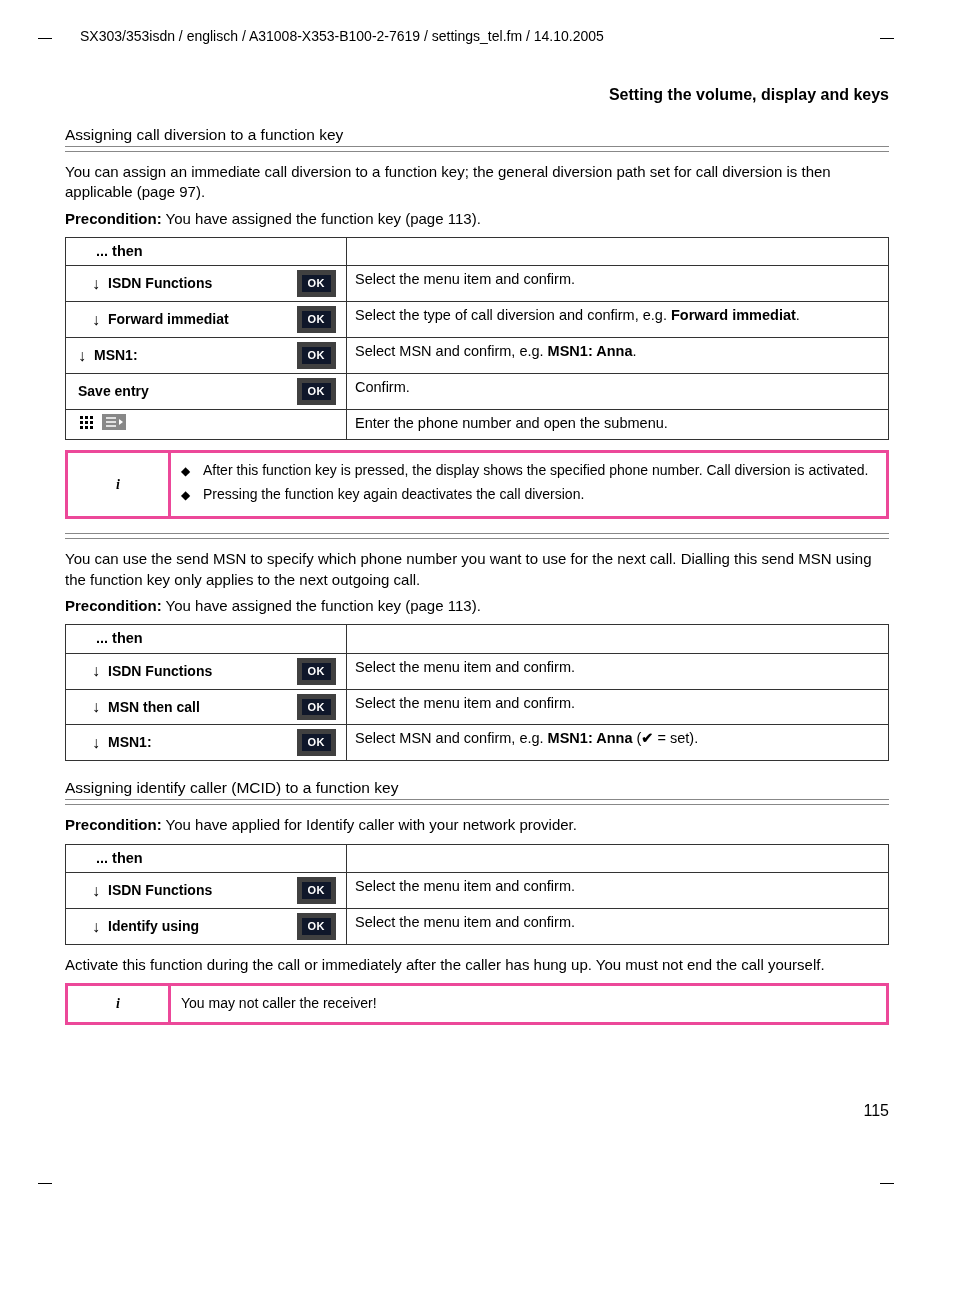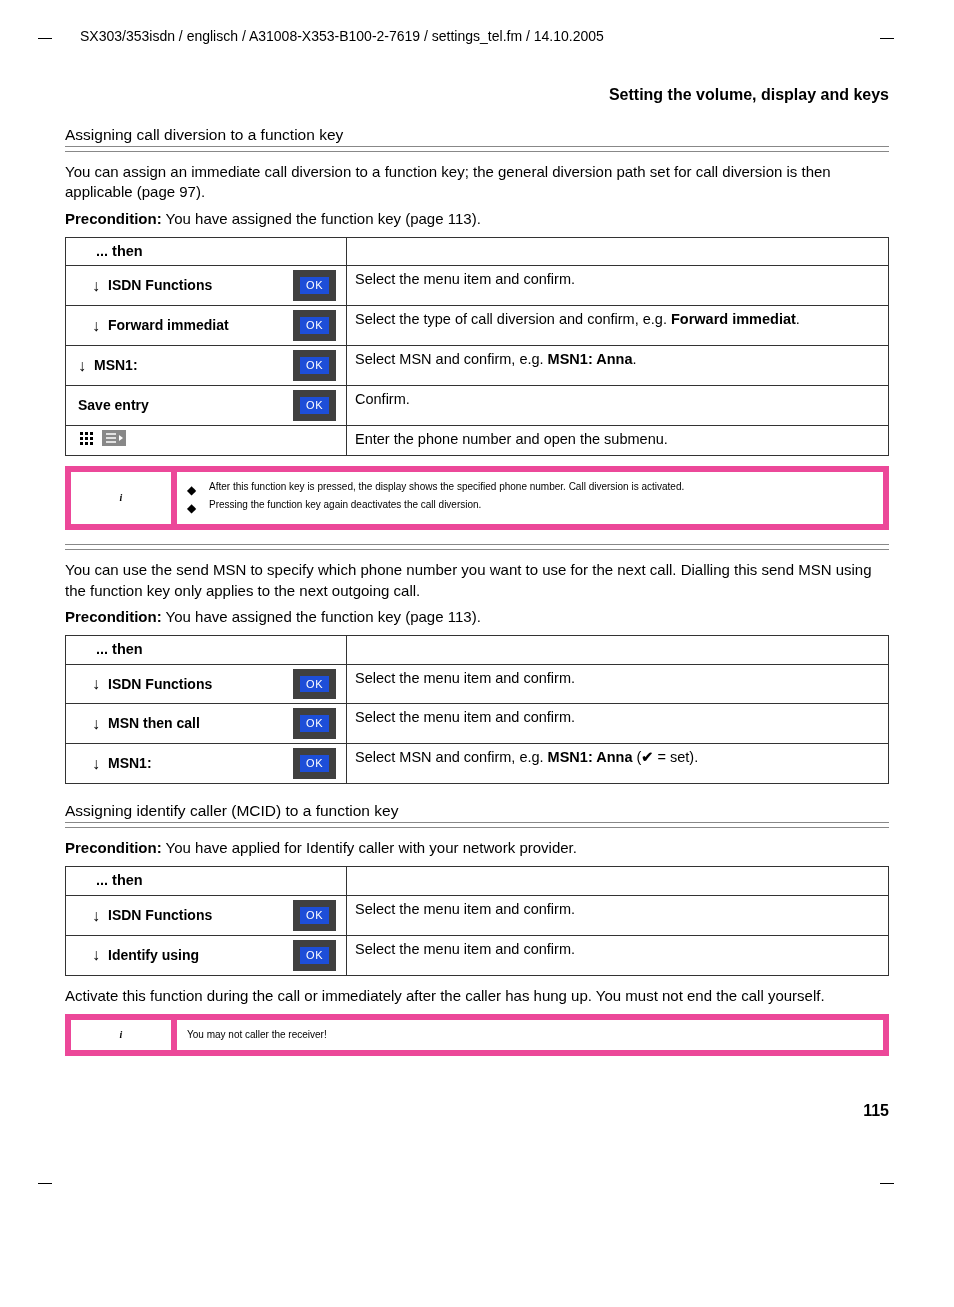--- a/index.html
+++ b/index.html
@@ -85,40 +85,40 @@
     padding-right: 2px;
   }
   .step-label {
     font-weight: bold;
     font-family: Arial, Helvetica, sans-serif;
     font-size: 14px;
     flex: 1;
   }
   .ok-badge {
     display: inline-block;
-    background: #1d4ed8;
+    background: #0f172a;
     color: #fff;
     font-size: 11px;
-    font-weight: normal;
+    font-weight: bold;
     padding: 1px 6px;
-    border: 7px solid #404040;
+    border: 5px solid #404040;
     letter-spacing: 0.5px;
     margin-right: 2px;
   }
   .info-table {
     border-collapse: collapse;
     width: 100%;
     margin-top: 8px;
     margin-bottom: 14px;
   }
   .info-table td {
-    border: 6px solid #ec4899;
+    border: 3px solid #ec4899;
     padding: 8px 10px;
     vertical-align: middle;
-    font-size: 10px;
+    font-size: 14px;
     line-height: 1.4;
   }
   .info-icon-cell {
     width: 80px;
     text-align: center;
     font-family: Georgia, 'Times New Roman', serif;
     font-style: italic;
     font-weight: bold;
     font-size: 28px;
   }
@@ -139,21 +139,21 @@
     font-size: 12px;
     top: 2px;
   }
   .check {
     font-weight: bold;
   }
   .page-num {
     position: absolute;
     bottom: 120px;
     right: 65px;
-    font-weight: bold;
+    font-weight: normal;
     font-size: 16px;
   }
   .crop-mark {
     position: absolute;
     width: 14px;
     height: 1px;
     background: #000;
   }
   .cm-tl-h { top: 38px; left: 38px; }
   .cm-tr-h { top: 38px; right: 60px; }

